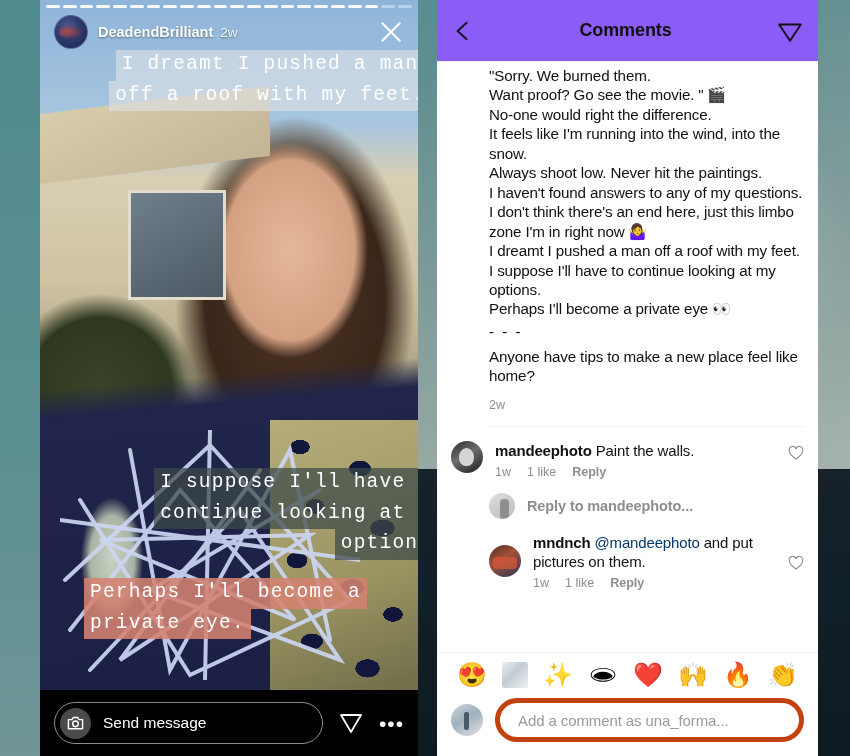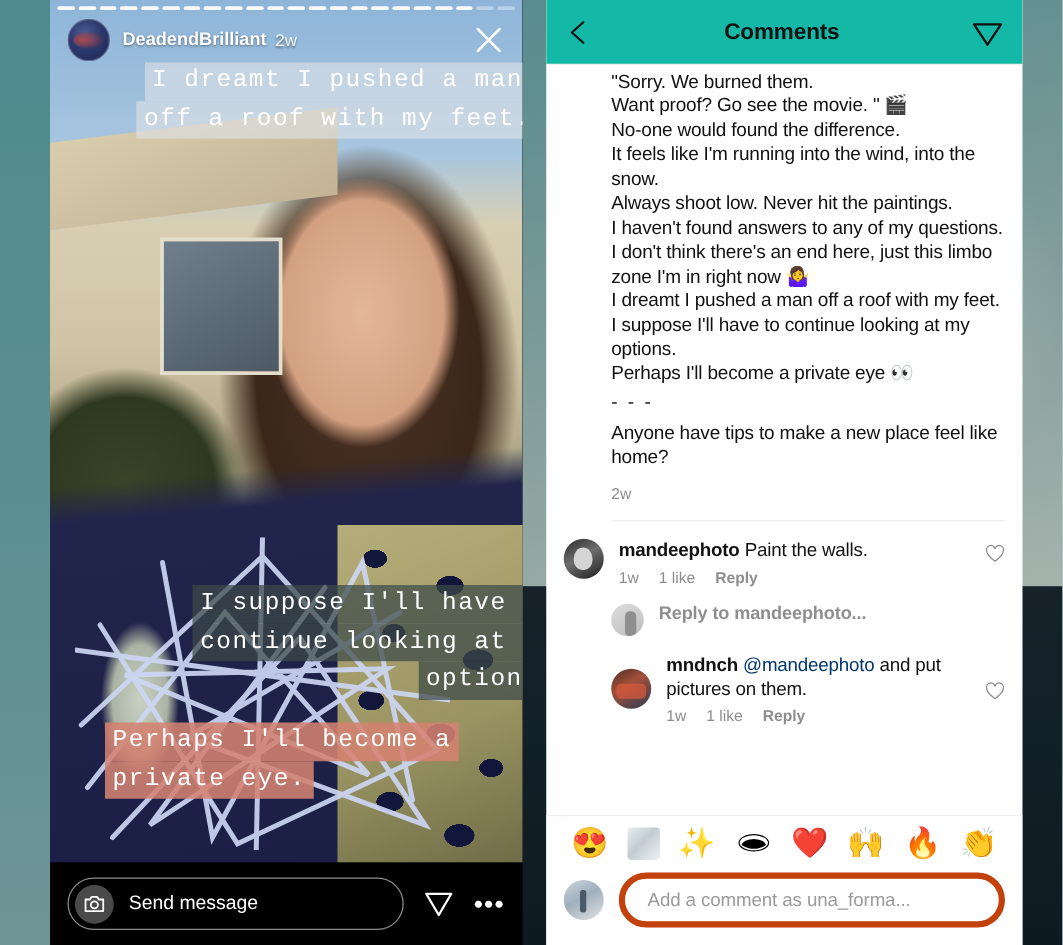--- a/index.html
+++ b/index.html
@@ -137,22 +137,22 @@
   .msg-placeholder { color:#fff; font-size:15.5px; margin-left:12px; }
   .story-foot .dm { margin-left:16px; width:24px; height:24px; cursor:pointer; }
   .story-foot .dots { margin-left:16px; color:#fff; font-size:21px; letter-spacing:1px; line-height:1; }
 
   
   .comments {
     position:absolute; left:437px; top:0; width:381px; height:756px;
     background:#fff; overflow:hidden; display:flex; flex-direction:column;
   }
   .c-head {
-    height:52px; flex:none; display:flex; align-items:center;
-    padding:0 15px; border-bottom:1px solid #efefef; background:#14b8a6;
+    height:62px; flex:none; display:flex; align-items:center;
+    padding:0 15px; border-bottom:1px solid #efefef; background:#8b5cf6;
   }
   .c-back { width:22px; height:22px; cursor:pointer; }
   .c-title { flex:1; text-align:center; font-size:18px; font-weight:bold; color:#111; letter-spacing:-.1px; }
   .c-share { width:26px; height:26px; cursor:pointer; }
 
   .c-body { flex:1; overflow:hidden; }
 
   .caption { padding:4px 14px 0 52px; }
   .caption p {
     font-size:15.2px; line-height:1.28; color:#111; letter-spacing:-.15px;
@@ -180,21 +180,21 @@
 
   .cmain { flex:1; padding-left:12px; padding-right:6px; }
   .ctext { font-size:15px; line-height:1.27; color:#111; letter-spacing:-.15px; }
   .ctext b { font-weight:bold; }
   .ctext .mention { color:#00376b; }
   .cmeta { margin-top:5px; display:flex; gap:16px; align-items:center; }
   .cmeta span { font-size:12.5px; color:#8e8e8e; }
   .cmeta .reply-btn { font-weight:bold; cursor:pointer; }
   .heart-btn { width:16px; height:16px; flex:none; margin-top:4px; cursor:pointer; }
 
-  .reply-stub { display:flex; padding:14px 14px 0 52px; }
+  .reply-stub { display:flex; align-items:center; padding:14px 14px 0 52px; }
   .reply-stub .txt { font-size:14.5px; color:#8e8e8e; font-weight:bold; margin-left:12px; letter-spacing:-.1px; }
 
   .c-foot { flex:none; border-top:1px solid #efefef; background:#fff; }
   .emoji-row {
     display:flex; align-items:center; justify-content:space-between;
     padding:9px 20px 6px 20px;
   }
   .emoji-row div { font-size:24px; line-height:1; cursor:pointer; }
   .emoji-row .mo {
     width:26px; height:26px;
@@ -312,21 +312,21 @@
     <svg class="c-share" viewBox="0 0 24 24">
       <path d="M2 6 L22 6 L12 21 Z" fill="none" stroke="#111" stroke-width="1.7" stroke-linejoin="round"></path>
     </svg>
   </div>
 
   <div class="c-body">
 
     <div class="caption">
       <p>"Sorry. We burned them.</p>
       <p>Want proof? Go see the movie. " 🎬</p>
-      <p>No-one would found the difference.</p>
+      <p>No-one would right the difference.</p>
       <p>It feels like I'm running into the wind, into the snow.</p>
       <p>Always shoot low. Never hit the paintings.</p>
       <p>I haven't found answers to any of my questions.</p>
       <p>I don't think there's an end here, just this limbo zone I'm in right now 🤷‍♀️</p>
       <p>I dreamt I pushed a man off a roof with my feet.</p>
       <p>I suppose I'll have to continue looking at my options.</p>
       <p>Perhaps I'll become a private eye 👀</p>
       <div class="dashes">- - -</div>
       <div class="gap"></div>
       <p>Anyone have tips to make a new place feel like home?</p>

